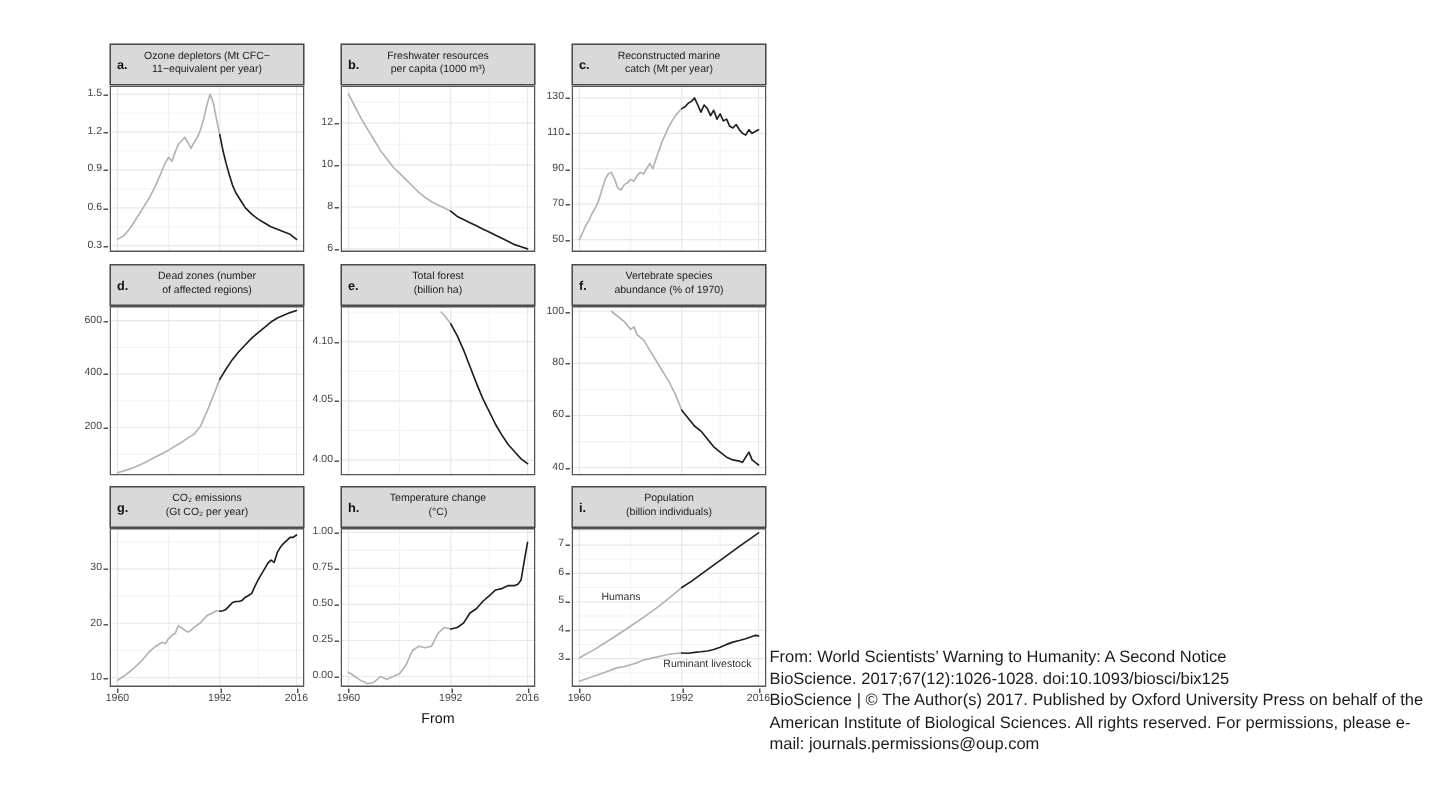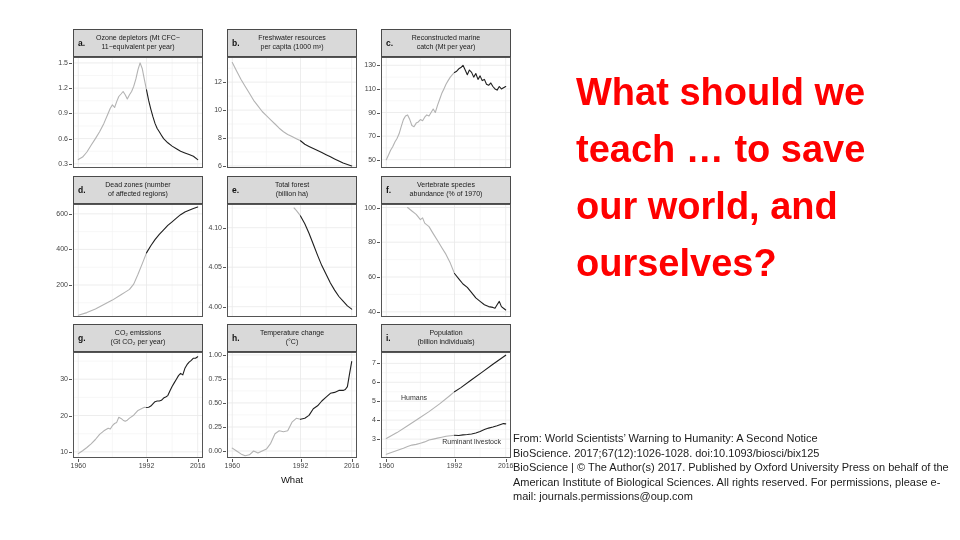--- a/index.html
+++ b/index.html
@@ -331,24 +331,20 @@
       <div class="ytick" style="left: 354px; top: 378.3px; width: 22px;">6</div>
       <div class="tickmark" style="left: 377px; top: 382.3px; width: 3px; height: 1px;"></div>
       <div class="ytick" style="left: 354px; top: 359.4px; width: 22px;">7</div>
       <div class="tickmark" style="left: 377px; top: 363.4px; width: 3px; height: 1px;"></div>
       <div class="xtick" style="left: 371.3px; top: 462px; width: 30px;">1960</div>
       <div class="tickmark" style="left: 386.3px; top: 459px; width: 1px; height: 3px;"></div>
       <div class="xtick" style="left: 439.5px; top: 462px; width: 30px;">1992</div>
       <div class="tickmark" style="left: 454.5px; top: 459px; width: 1px; height: 3px;"></div>
       <div class="xtick" style="left: 490.7px; top: 462px; width: 30px;">2016</div>
       <div class="tickmark" style="left: 505.7px; top: 459px; width: 1px; height: 3px;"></div>
-      <div class="axis-title" style="left: 262px; top: 474px; width: 60px;">What</div>
+      <div class="axis-title" style="left: 262px; top: 474px; width: 60px;">From</div>
     </div>
-  <div class="headline" style="color: rgb(254, 0, 0);">What should we
-teach … to save
-our world, and
-ourselves?</div>
   <div class="citation">From: World Scientists’ Warning to Humanity: A Second Notice
 BioScience. 2017;67(12):1026-1028. doi:10.1093/biosci/bix125
 BioScience | © The Author(s) 2017. Published by Oxford University Press on behalf of the
 American Institute of Biological Sciences. All rights reserved. For permissions, please e-
 mail: journals.permissions@oup.com</div>
 </div>
 
 </body></html>

